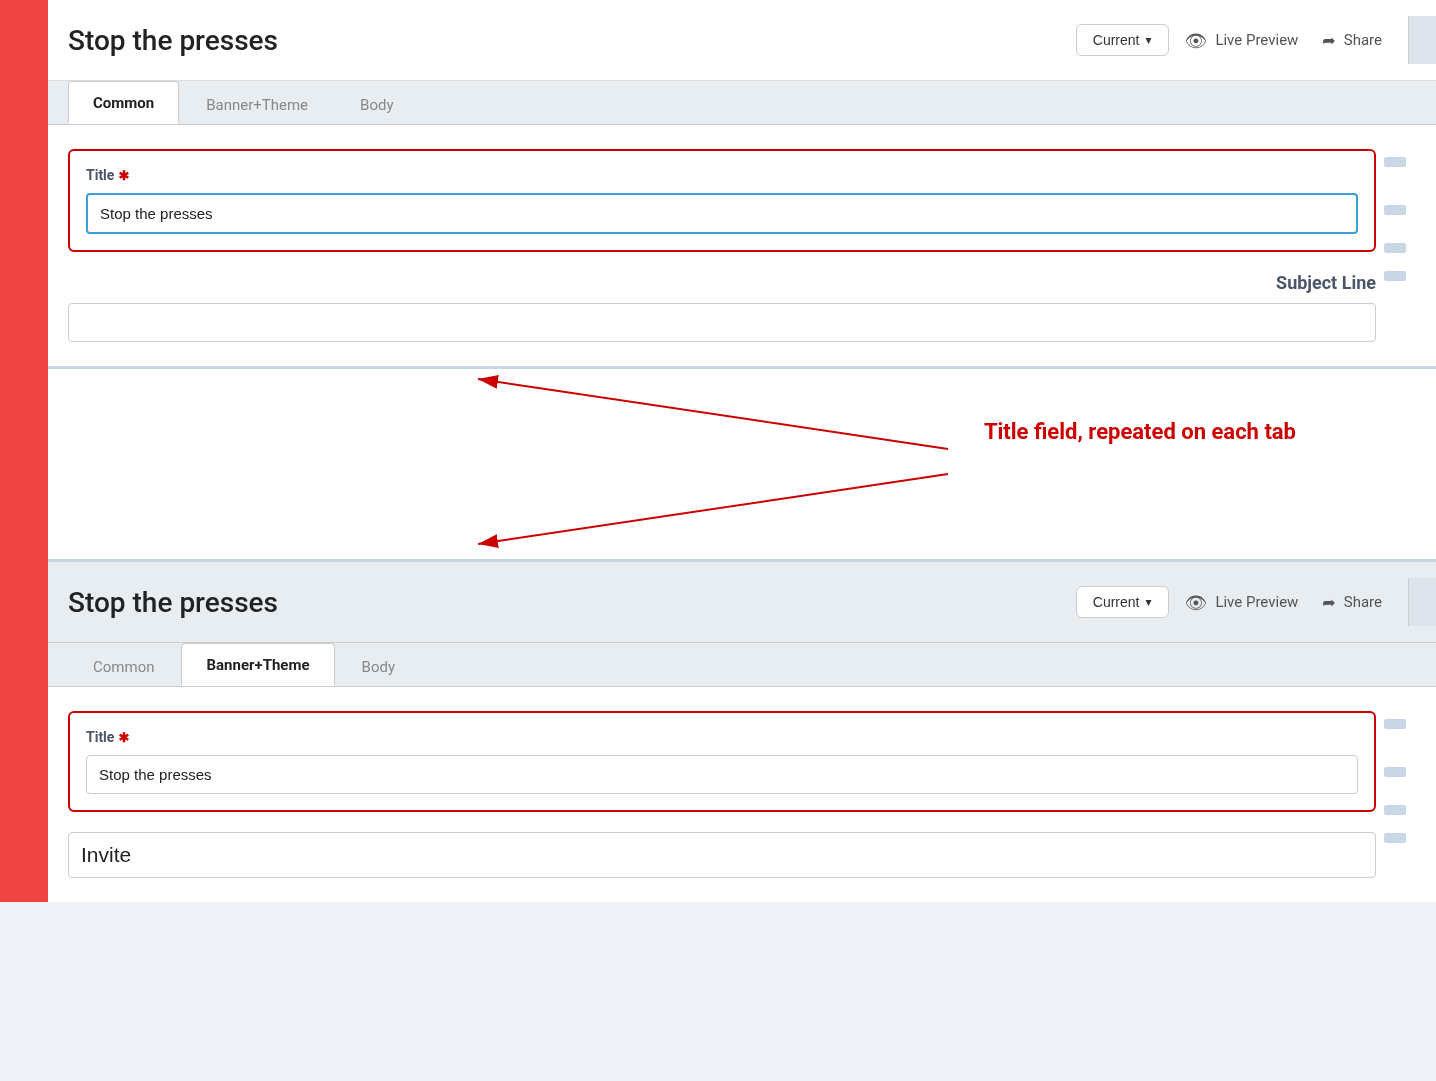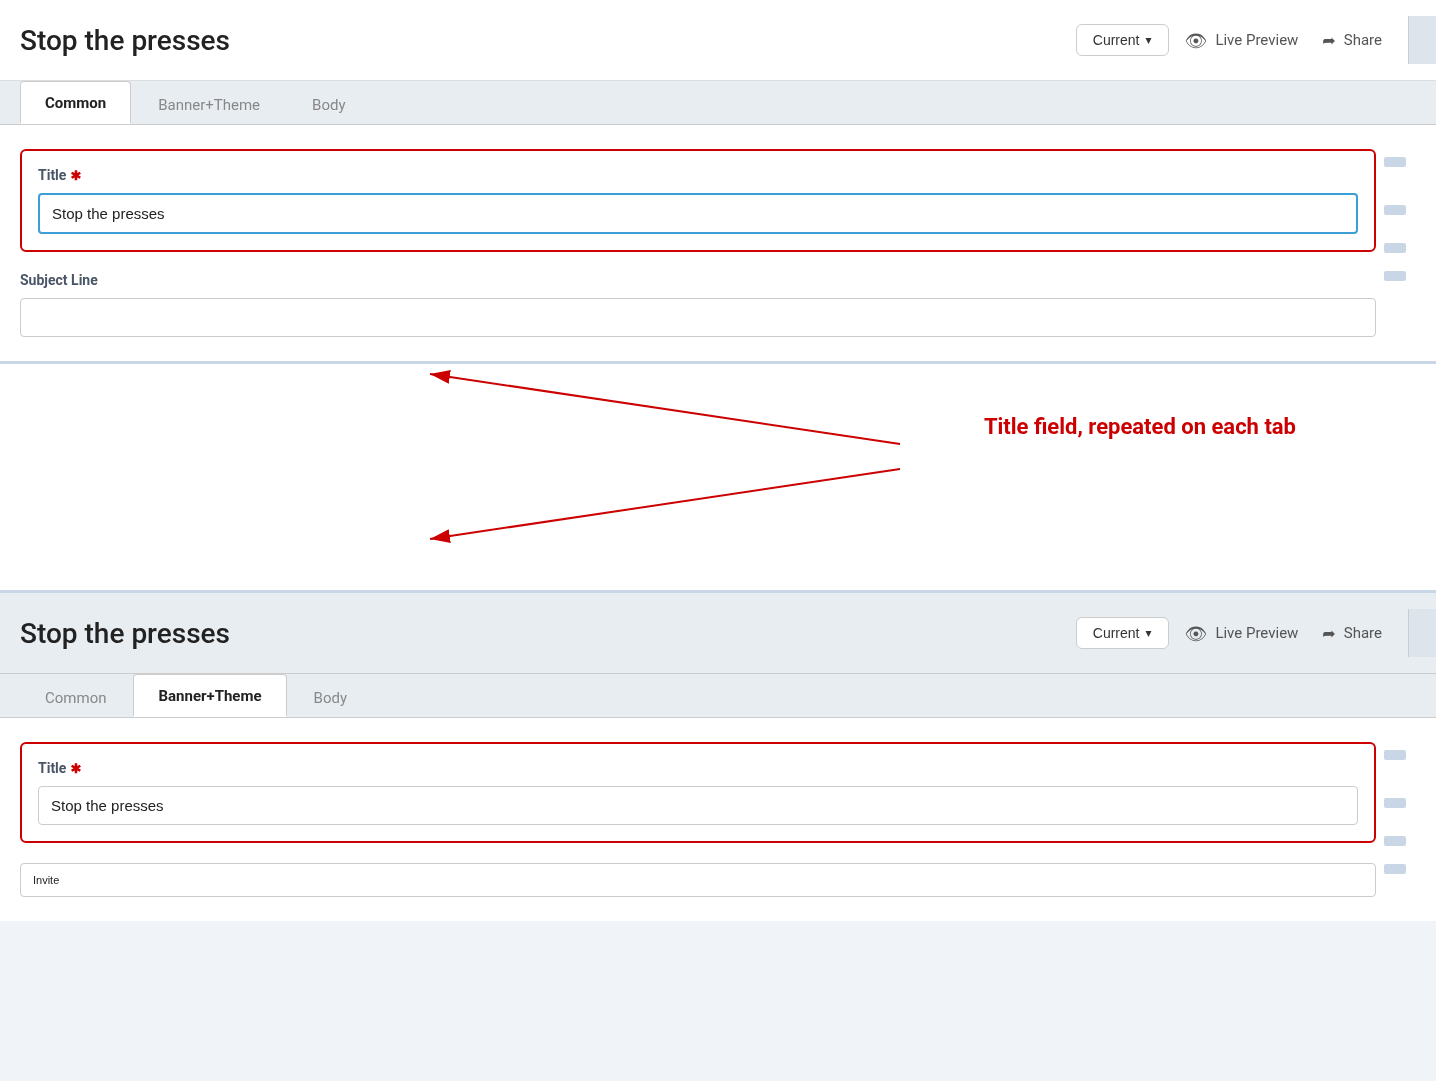--- a/index.html
+++ b/index.html
@@ -11,21 +11,21 @@
     }
 
     .full-page {
       width: 1436px;
       overflow: hidden;
     }
   </style>
 </head>
 <body>
 
-<div class="full-page" style="background:#fca5a5; font-family:-apple-system,BlinkMacSystemFont,'Segoe UI',Roboto,sans-serif;">
+<div class="full-page" style="background:#ef4444; font-family:-apple-system,BlinkMacSystemFont,'Segoe UI',Roboto,sans-serif;padding-left:48px;">
 
   <div style="background:#fff; border-bottom:3px solid #c8d6e5;">
 
     <div style="display:flex;align-items:center;padding:16px 20px;background:#fff;border-bottom:1px solid #ddd;gap:16px;">
       <h1 style="font-size:28px;font-weight:500;color:#222;flex:1;">Stop the presses</h1>
       <button style="border:1px solid #ccc;border-radius:6px;padding:7px 16px;font-size:14px;background:#fff;cursor:pointer;display:flex;align-items:center;gap:6px;color:#333;">
         <span>Current</span>
         <span style="font-size:12px;">▾</span>
       </button>
       <div style="display:flex;align-items:center;gap:24px;margin-left:auto;">
@@ -59,35 +59,35 @@
 
         <div style="border:2px solid #cc0000;border-radius:6px;padding:16px;margin-bottom:20px;">
           <div style="font-size:14px;font-weight:700;color:#4a5568;margin-bottom:10px;display:flex;align-items:center;gap:4px;">
             <span>Title</span>
             <span style="color:#cc0000;font-size:13px;">✱</span>
           </div>
           <input type="text" style="width: 100%; border: 2px solid rgb(59, 159, 214); border-radius: 4px; padding: 10px 12px; font-size: 15px; color: rgb(34, 34, 34); outline: none;" value="Stop the presses">
         </div>
 
         <div>
-          <div style="font-size:14px;font-weight:700;color:#4a5568;margin-bottom:10px;">Subject Line</div>
+          <div style="font-size:18px;font-weight:700;color:#4a5568;margin-bottom:10px;text-align:right;">Subject Line</div>
           <input type="text" style="width: 100%; border: 1px solid rgb(204, 204, 204); border-radius: 4px; padding: 10px 12px; font-size: 15px; color: rgb(34, 34, 34); outline: none;" value="">
         </div>
       </div>
 
       <div style="width:32px;margin-left:8px;display:flex;flex-direction:column;gap:8px;padding-top:8px;">
         <div style="width:22px;height:10px;background:#c8d6e5;border-radius:2px;"></div>
         <div style="width:22px;height:10px;background:#c8d6e5;border-radius:2px;margin-top:30px;"></div>
         <div style="width:22px;height:10px;background:#c8d6e5;border-radius:2px;margin-top:20px;"></div>
         <div style="width:22px;height:10px;background:#c8d6e5;border-radius:2px;margin-top:10px;"></div>
       </div>
     </div>
   </div>
 
-  <div style="background:#fff;position:relative;height:226px;overflow:hidden;">
+  <div style="background:#fff;position:relative;height:190px;overflow:hidden;">
     <div style="position:absolute;right:140px;top:50px;color:#cc0000;font-size:22px;font-weight:700;z-index:5;">Title field, repeated on each tab</div>
 
     <svg style="position:absolute;left:0;top:0;width:100%;height:100%;overflow:visible;" xmlns="http://www.w3.org/2000/svg">
 
       <defs>
         <marker id="arrowhead1" markerWidth="10" markerHeight="7" refX="10" refY="3.5" orient="auto">
           <polygon points="0 0, 10 3.5, 0 7" fill="#cc0000"></polygon>
         </marker>
         <marker id="arrowhead2" markerWidth="10" markerHeight="7" refX="10" refY="3.5" orient="auto">
           <polygon points="0 0, 10 3.5, 0 7" fill="#cc0000"></polygon>
@@ -138,21 +138,21 @@
 
         <div style="border:2px solid #cc0000;border-radius:6px;padding:16px;margin-bottom:20px;">
           <div style="font-size:14px;font-weight:700;color:#4a5568;margin-bottom:10px;display:flex;align-items:center;gap:4px;">
             <span>Title</span>
             <span style="color:#cc0000;font-size:13px;">✱</span>
           </div>
           <input type="text" style="width: 100%; border: 1px solid rgb(204, 204, 204); border-radius: 4px; padding: 10px 12px; font-size: 15px; color: rgb(34, 34, 34); outline: none;" value="Stop the presses">
         </div>
 
         <div>
-          <input type="text" style="width: 100%; border: 1px solid rgb(204, 204, 204); border-radius: 4px; padding: 10px 12px; font-size: 11px; color: rgb(34, 34, 34); outline: none;" value="Invite">
+          <input type="text" style="width: 100%; border: 1px solid rgb(204, 204, 204); border-radius: 4px; padding: 10px 12px; font-size: 21px; color: rgb(34, 34, 34); outline: none;" value="Invite">
         </div>
       </div>
 
       <div style="width:32px;margin-left:8px;display:flex;flex-direction:column;gap:8px;padding-top:8px;">
         <div style="width:22px;height:10px;background:#c8d6e5;border-radius:2px;"></div>
         <div style="width:22px;height:10px;background:#c8d6e5;border-radius:2px;margin-top:30px;"></div>
         <div style="width:22px;height:10px;background:#c8d6e5;border-radius:2px;margin-top:20px;"></div>
         <div style="width:22px;height:10px;background:#c8d6e5;border-radius:2px;margin-top:10px;"></div>
       </div>
     </div>

